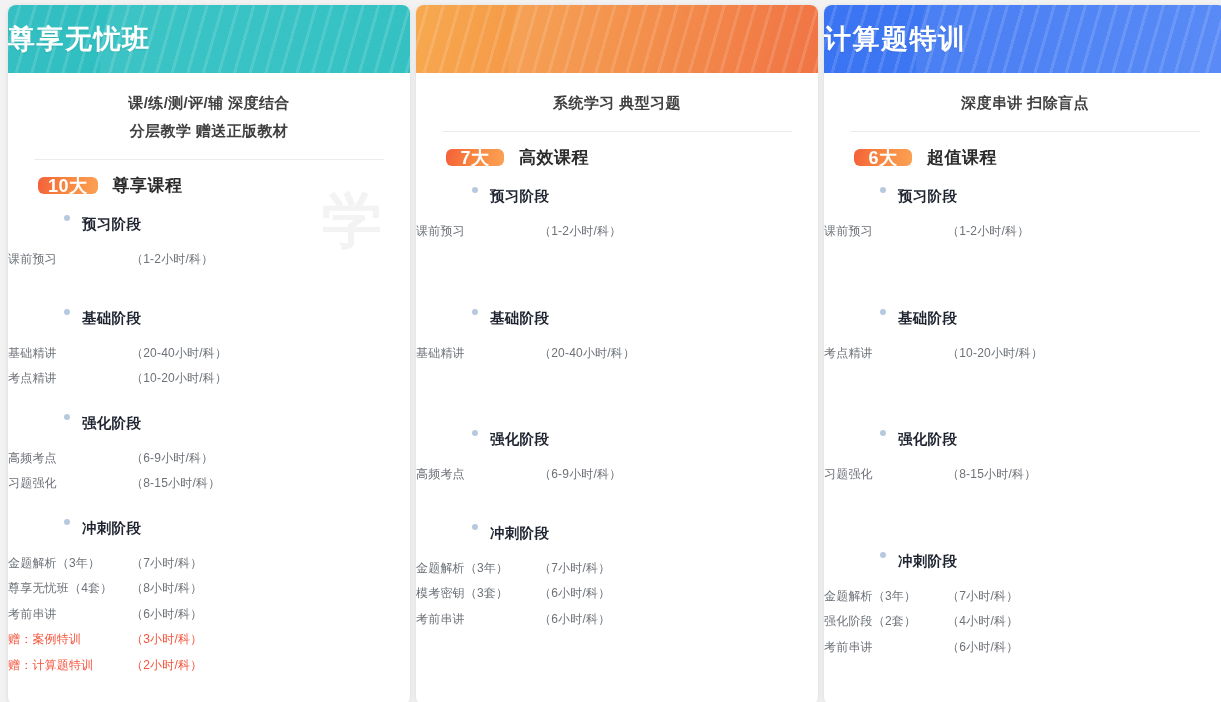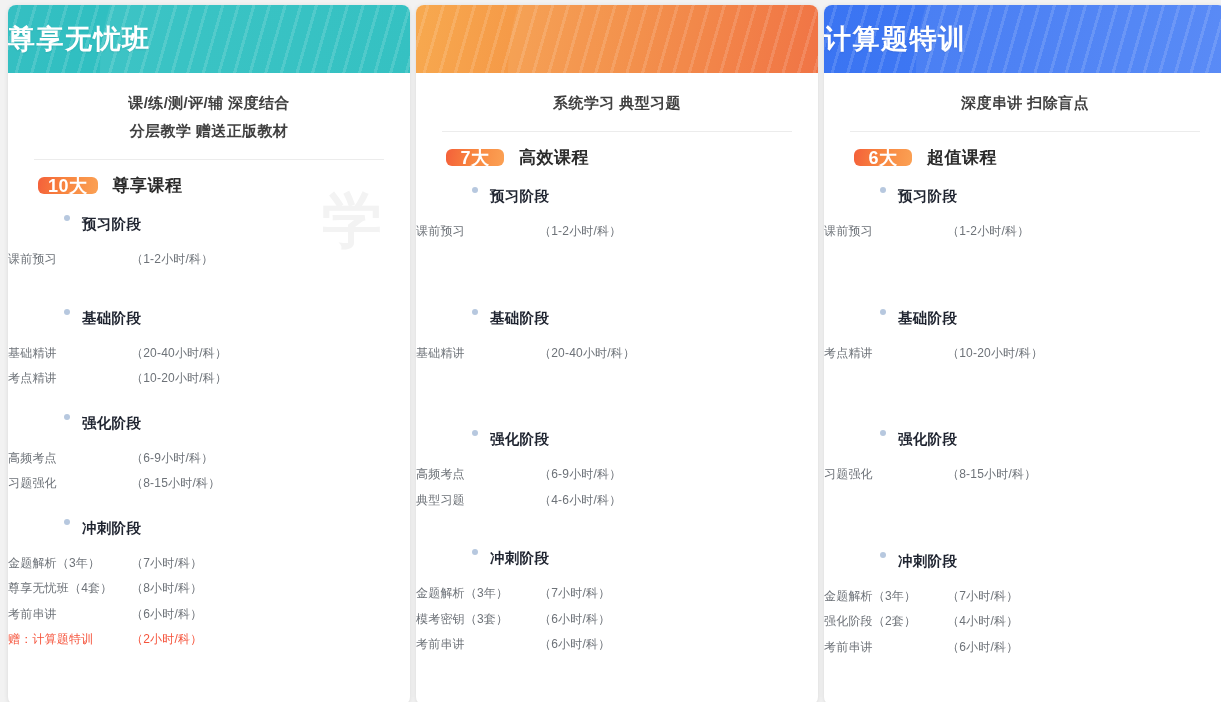--- a/index.html
+++ b/index.html
@@ -249,20 +249,24 @@
           </div>
           <div class="course-row">
             <span class="cname">尊享无忧班（4套）</span>
             <span class="chours">（8小时/科）</span>
           </div>
           <div class="course-row">
             <span class="cname">考前串讲</span>
             <span class="chours">（6小时/科）</span>
           </div>
           <div class="course-row gift">
+            <span class="cname">赠：案例特训</span>
+            <span class="chours">（3小时/科）</span>
+          </div>
+          <div class="course-row gift">
             <span class="cname">赠：计算题特训</span>
             <span class="chours">（2小时/科）</span>
           </div>
           <div style="height: 0px;"></div>
         </div>
       </div>
     </div>
     <div class="card">
       <div class="card-header hdr-orange">
         <div class="stripes"></div>
@@ -300,24 +304,20 @@
           <div style="height: 64px;"></div>
         </div>
         <div class="stage">
           <div class="stage-head">
             <span class="stage-dot"></span>
             <span class="stage-name">强化阶段</span>
           </div>
           <div class="course-row">
             <span class="cname">高频考点</span>
             <span class="chours">（6-9小时/科）</span>
-          </div>
-          <div class="course-row">
-            <span class="cname">典型习题</span>
-            <span class="chours">（4-6小时/科）</span>
           </div>
           <div style="height: 36px;"></div>
         </div>
         <div class="stage">
           <div class="stage-head">
             <span class="stage-dot"></span>
             <span class="stage-name">冲刺阶段</span>
           </div>
           <div class="course-row">
             <span class="cname">金题解析（3年）</span>

